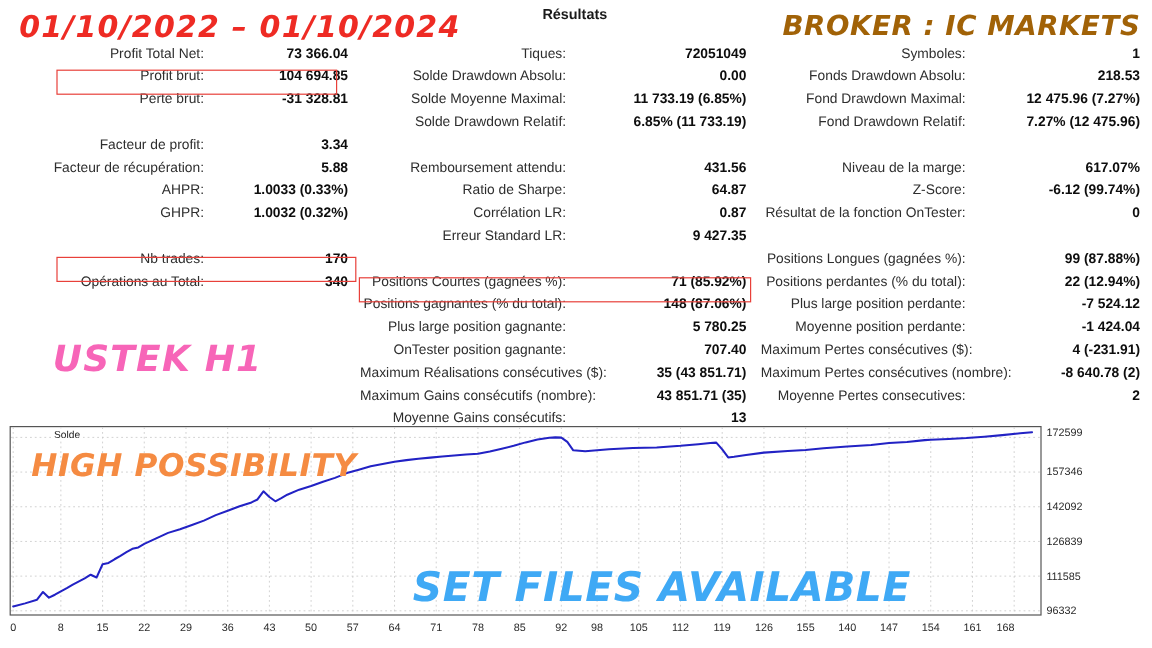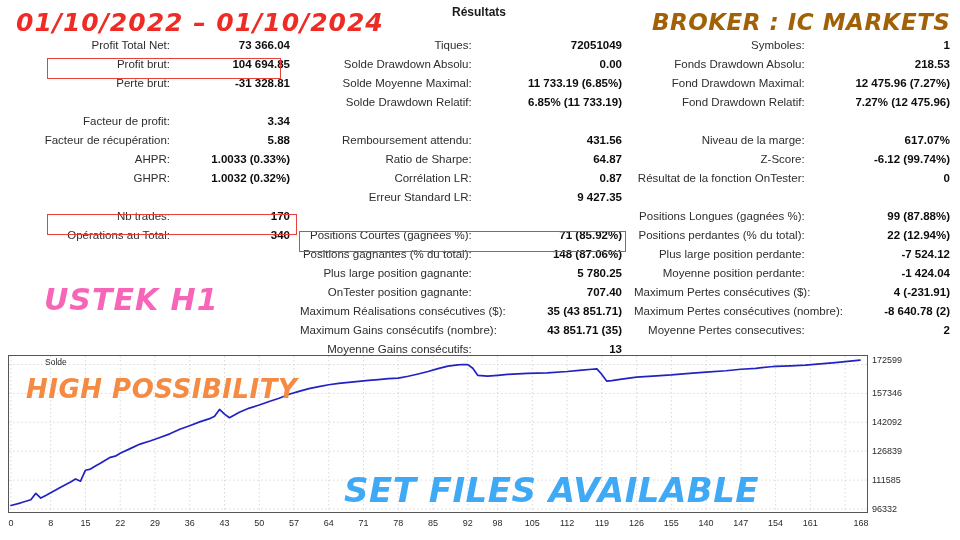--- a/index.html
+++ b/index.html
@@ -416,20 +416,20 @@
     <div class="axis-tick xtick" style="left: 497.581px;">98</div>
     <div class="axis-tick xtick" style="left: 532.337px;">105</div>
     <div class="axis-tick xtick" style="left: 567.093px;">112</div>
     <div class="axis-tick xtick" style="left: 601.849px;">119</div>
     <div class="axis-tick xtick" style="left: 636.605px;">126</div>
     <div class="axis-tick xtick" style="left: 671.36px;">155</div>
     <div class="axis-tick xtick" style="left: 706.116px;">140</div>
     <div class="axis-tick xtick" style="left: 740.872px;">147</div>
     <div class="axis-tick xtick" style="left: 775.628px;">154</div>
     <div class="axis-tick xtick" style="left: 810.384px;">161</div>
-    <div class="axis-tick xtick" style="left: 861px; text-align: right;">168</div>
+    <div class="axis-tick xtick" style="left: 838px; text-align: right;">168</div>
     <div class="axis-tick ytick" style="top: 509px;">96332</div>
     <div class="axis-tick ytick" style="top: 480.1px;">111585</div>
     <div class="axis-tick ytick" style="top: 451.198px;">126839</div>
     <div class="axis-tick ytick" style="top: 422.298px;">142092</div>
     <div class="axis-tick ytick" style="top: 393.396px;">157346</div>
     <div class="axis-tick ytick" style="top: 360px;">172599</div>
   </div>
 
 </body></html>

